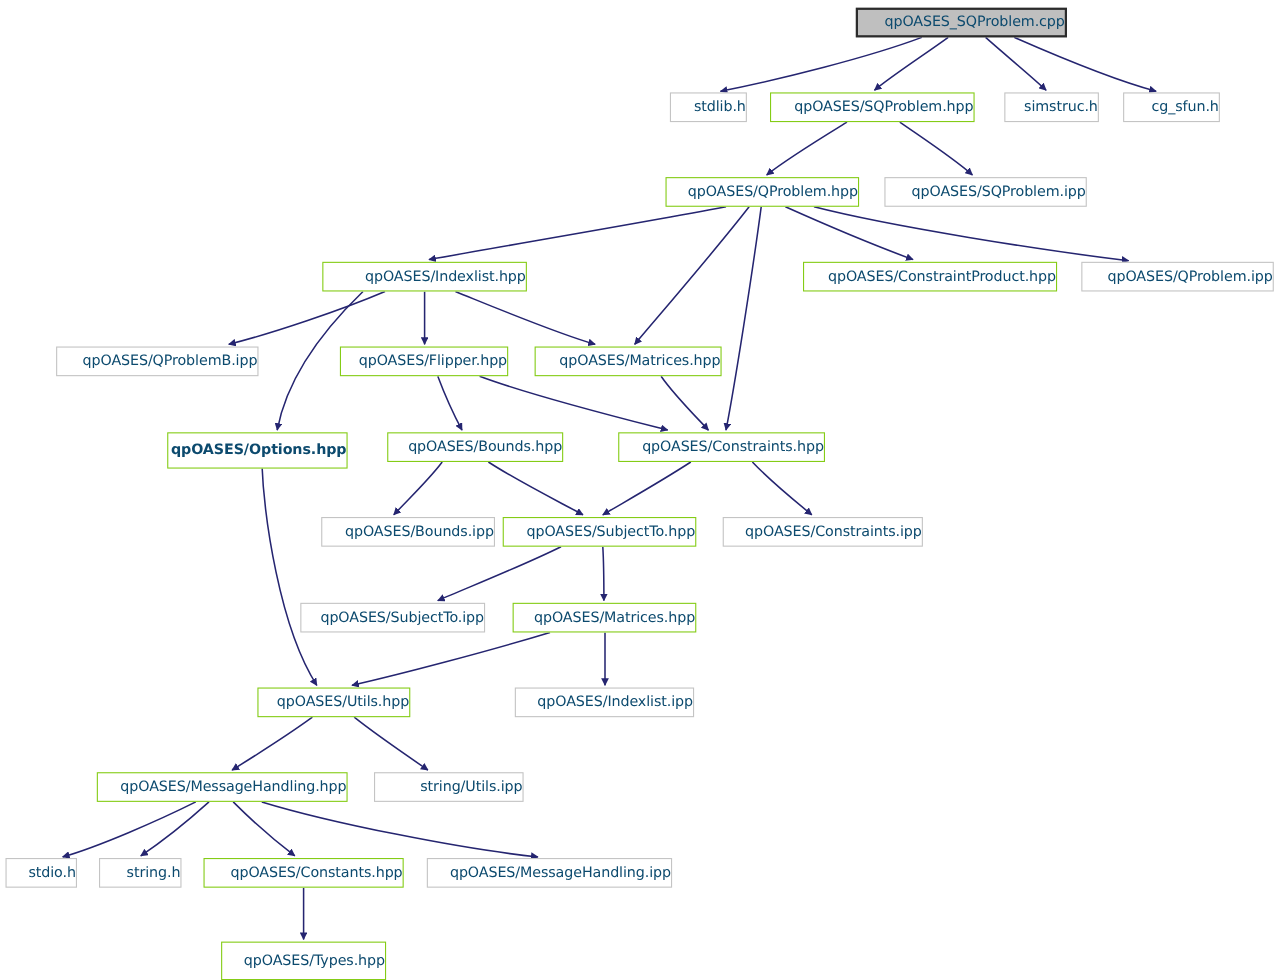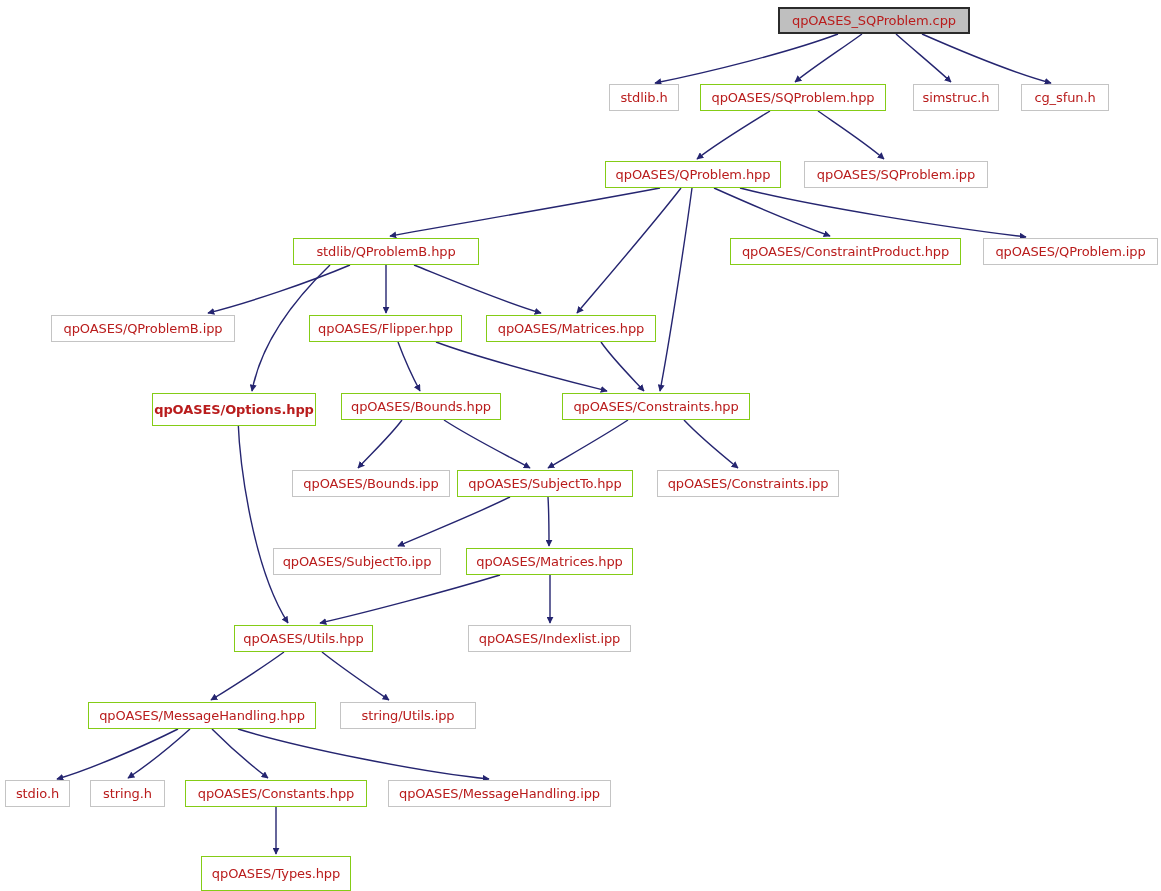--- a/index.html
+++ b/index.html
@@ -21,25 +21,25 @@
     top: 0;
     width: 1161px;
     height: 891px;
     display: block;
   }
   .node-box {
     position: absolute;
     box-sizing: border-box;
     display: flex;
     align-items: center;
-    justify-content: center;
+    justify-content: flex-end;
     background: #ffffff;
     border: 1px solid #c4c4c4;
     font-size: 13px;
-    color: #b91c1c;
+    color: #0c4a6e;
     white-space: nowrap;
     line-height: 1;
     letter-spacing: -0.1px;
   }
   .node-box.hdr {
     border: 1px solid #84cc16;
   }
   .node-box.root {
     border: 2px solid #2b2b2b;
     background: #bfbfbf;
@@ -111,41 +111,41 @@
       <div class="node-box " style="left: 1021px; top: 84px; width: 88px; height: 27px;">
         <span class="node-label">cg_sfun.h</span>
       </div>
       <div class="node-box hdr" style="left: 605px; top: 161px; width: 176px; height: 27px;">
         <span class="node-label">qpOASES/QProblem.hpp</span>
       </div>
       <div class="node-box " style="left: 804px; top: 161px; width: 184px; height: 27px;">
         <span class="node-label">qpOASES/SQProblem.ipp</span>
       </div>
       <div class="node-box hdr" style="left: 293px; top: 238px; width: 186px; height: 27px;">
-        <span class="node-label">stdlib/QProblemB.hpp</span>
+        <span class="node-label">qpOASES/Indexlist.hpp</span>
       </div>
       <div class="node-box hdr" style="left: 730px; top: 238px; width: 231px; height: 27px;">
         <span class="node-label">qpOASES/ConstraintProduct.hpp</span>
       </div>
       <div class="node-box " style="left: 983px; top: 238px; width: 175px; height: 27px;">
         <span class="node-label">qpOASES/QProblem.ipp</span>
       </div>
       <div class="node-box " style="left: 51px; top: 315px; width: 184px; height: 27px;">
         <span class="node-label">qpOASES/QProblemB.ipp</span>
       </div>
       <div class="node-box hdr" style="left: 309px; top: 315px; width: 153px; height: 27px;">
         <span class="node-label">qpOASES/Flipper.hpp</span>
       </div>
       <div class="node-box hdr" style="left: 486px; top: 315px; width: 170px; height: 27px;">
         <span class="node-label">qpOASES/Matrices.hpp</span>
       </div>
       <div class="node-box hdr" style="left: 152px; top: 393px; width: 164px; height: 33px; font-weight: bold;">
         <span class="node-label">qpOASES/Options.hpp</span>
       </div>
-      <div class="node-box hdr" style="left: 341px; top: 393px; width: 160px; height: 27px;">
+      <div class="node-box hdr" style="left: 352px; top: 393px; width: 160px; height: 27px;">
         <span class="node-label">qpOASES/Bounds.hpp</span>
       </div>
       <div class="node-box hdr" style="left: 562px; top: 393px; width: 188px; height: 27px;">
         <span class="node-label">qpOASES/Constraints.hpp</span>
       </div>
       <div class="node-box " style="left: 292px; top: 470px; width: 158px; height: 27px;">
         <span class="node-label">qpOASES/Bounds.ipp</span>
       </div>
       <div class="node-box hdr" style="left: 457px; top: 470px; width: 176px; height: 27px;">
         <span class="node-label">qpOASES/SubjectTo.hpp</span>

